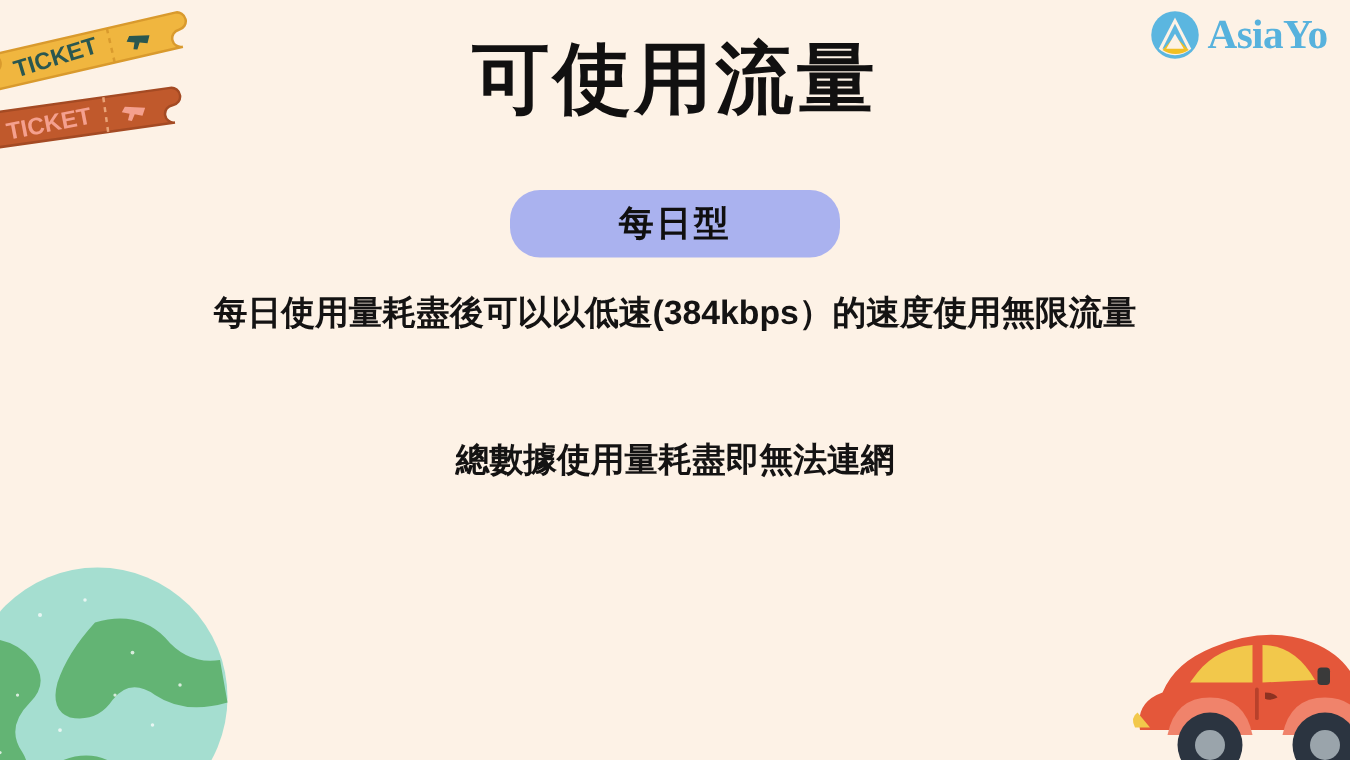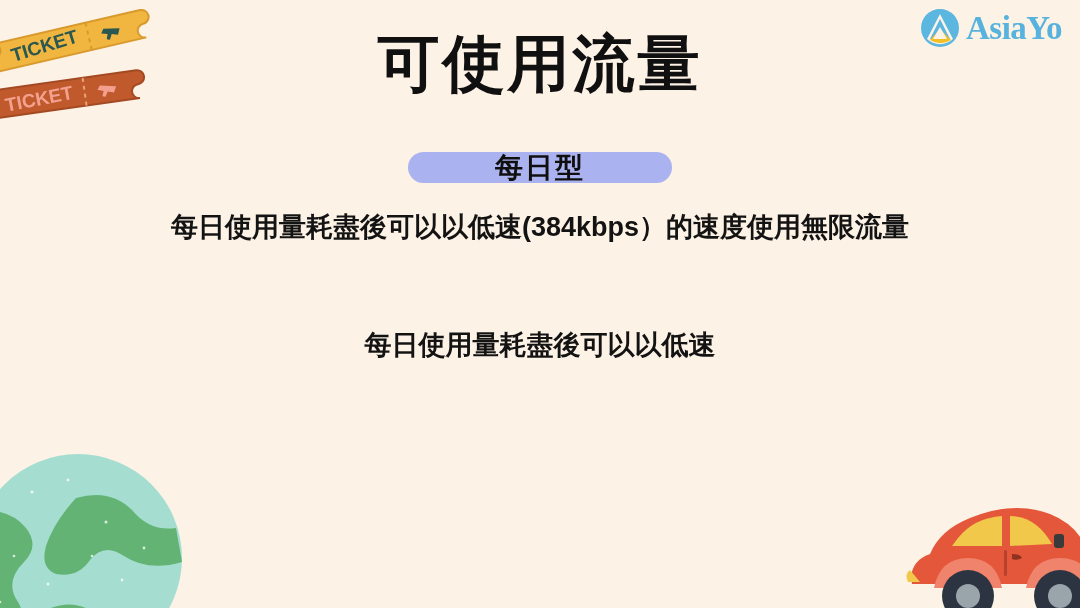--- a/index.html
+++ b/index.html
@@ -96,21 +96,21 @@
     align-items: center;
   }
   .section {
     display: flex;
     flex-direction: column;
     align-items: center;
     width: 100%;
   }
   .badge {
     width: 264px;
-    height: 31px;
+    height: 54px;
     border-radius: 24px;
     background: #aab2ef;
     display: flex;
     align-items: center;
     justify-content: center;
     color: #100f0f;
     font-size: 28px;
     font-weight: 800;
     letter-spacing: 2px;
   }
@@ -205,17 +205,17 @@
       <div class="desc">每日使用量耗盡後可以以低速(384kbps）的速度使用無限流量</div>
     </div>
 
     <div class="gap-desc-badge"></div>
 
 
     <div class="gap-desc-badge"></div>
 
     <div class="section">
       <div class="gap-badge-desc"></div>
-      <div class="desc">每日使用量耗盡後可以以低速</div>
+      <div class="desc">總數據使用量耗盡即無法連網</div>
     </div>
 
   </div>
 </div>
 
 </body></html>

